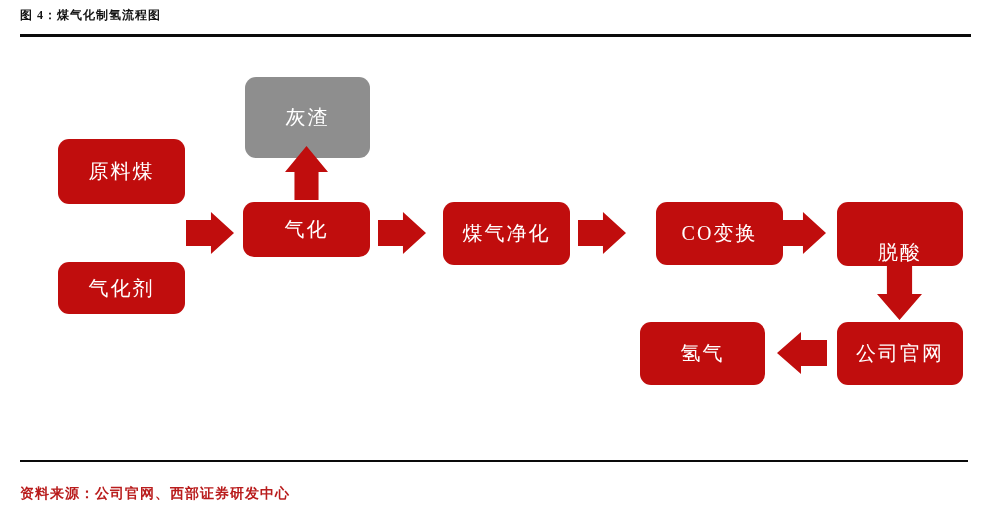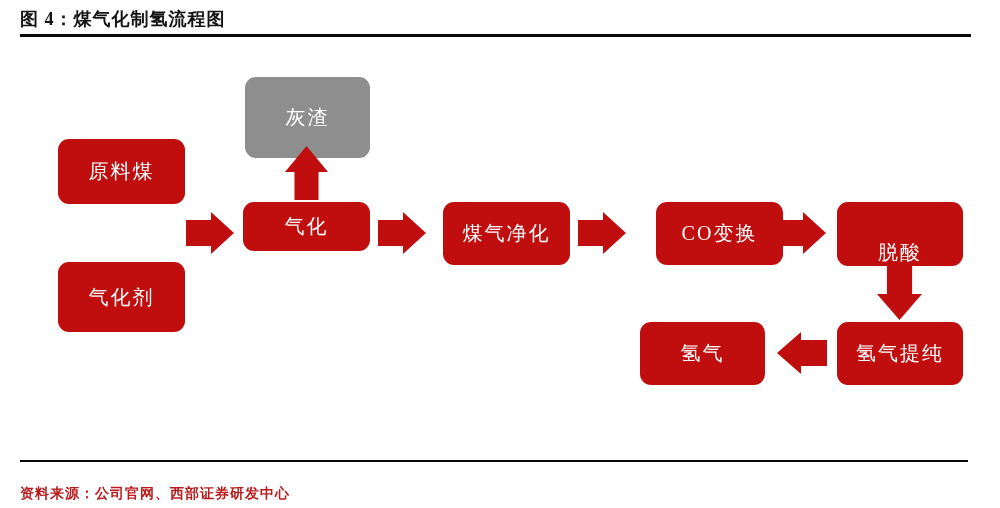--- a/index.html
+++ b/index.html
@@ -14,21 +14,21 @@
     overflow: hidden;
     font-family: "Liberation Sans", sans-serif;
   }
   .abs { position: absolute; }
 
   .figure-title {
     left: 20px;
     top: 7px;
     font-family: "Liberation Serif", "DejaVu Serif", serif;
     font-weight: bold;
-    font-size: 18px;
+    font-size: 12px;
     color: #141414;
     letter-spacing: 1px;
     white-space: nowrap;
   }
   .rule {
     left: 20px;
     background: var(--line-black, #0a0a0a);
   }
   .rule-top   { top: 34px;  width: 951px; height: 3px; }
   .rule-bottom{ top: 460px; width: 948px; height: 2px; }
@@ -53,22 +53,22 @@
     font-family: "Liberation Serif", "DejaVu Serif", serif;
     font-size: 20px;
     letter-spacing: 2px;
     white-space: nowrap;
     background: var(--node-red, #c00d0d);
   }
   .node.gray { background: var(--node-gray, #8e8e8e); }
 
   
   .n-raw-coal        { left: 58px;  top: 139px; width: 127px; height: 65px; }
-  .n-agent           { left: 58px;  top: 262px; width: 127px; height: 70px; }
-  .n-gasification    { left: 243px; top: 202px; width: 127px; height: 49px; }
+  .n-agent           { left: 58px;  top: 262px; width: 127px; height: 52px; }
+  .n-gasification    { left: 243px; top: 202px; width: 127px; height: 55px; }
   .n-ash             { left: 245px; top: 77px;  width: 125px; height: 81px; }
   .n-gas-purify      { left: 443px; top: 202px; width: 127px; height: 63px; }
   .n-co-shift        { left: 640px; top: 202px; width: 127px; height: 63px; margin-left: 16px; }
   .n-deacid          { left: 837px; top: 202px; width: 126px; height: 64px; align-items: flex-end; }
   .n-h2-purify       { left: 837px; top: 322px; width: 126px; height: 63px; }
   .n-hydrogen        { left: 640px; top: 322px; width: 125px; height: 63px; text-align: center; }
 
   .arrow { background: var(--arrow-red, #c00d0d); }
   .arrow-right {
     width: 48px; height: 42px;
@@ -118,21 +118,21 @@
   <div class="abs node n-gas-purify">
     <span>煤气净化</span>
   </div>
   <div class="abs node n-co-shift">
     <span>CO变换</span>
   </div>
   <div class="abs node n-deacid">
     <span>脱酸</span>
   </div>
   <div class="abs node n-h2-purify">
-    <span>氢气提纯</span>
+    <span>公司官网</span>
   </div>
   <div class="abs node n-hydrogen">
     <span>氢气</span>
   </div>
 
   <div class="abs arrow arrow-right a-r1"></div>
   <div class="abs arrow arrow-up a-up"></div>
   <div class="abs arrow arrow-right a-r2"></div>
   <div class="abs arrow arrow-right a-r3"></div>
   <div class="abs arrow arrow-right a-r4"></div>

